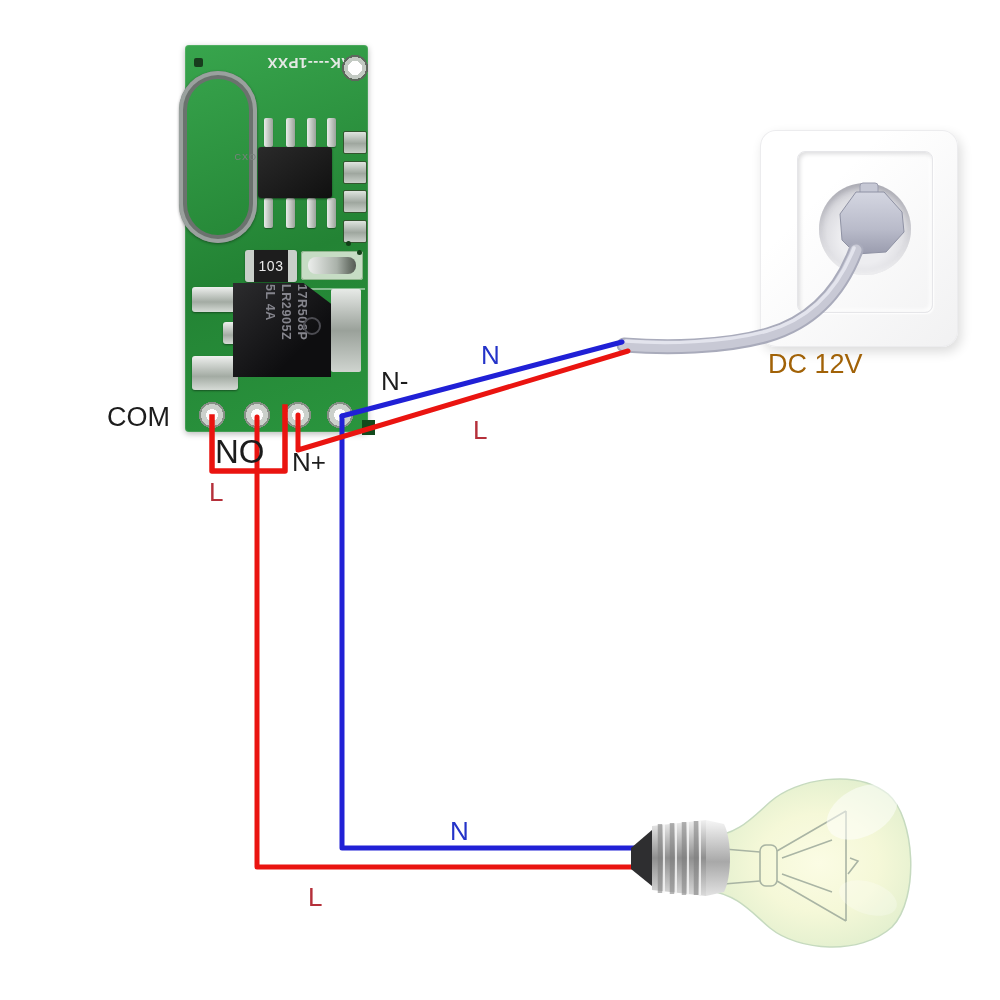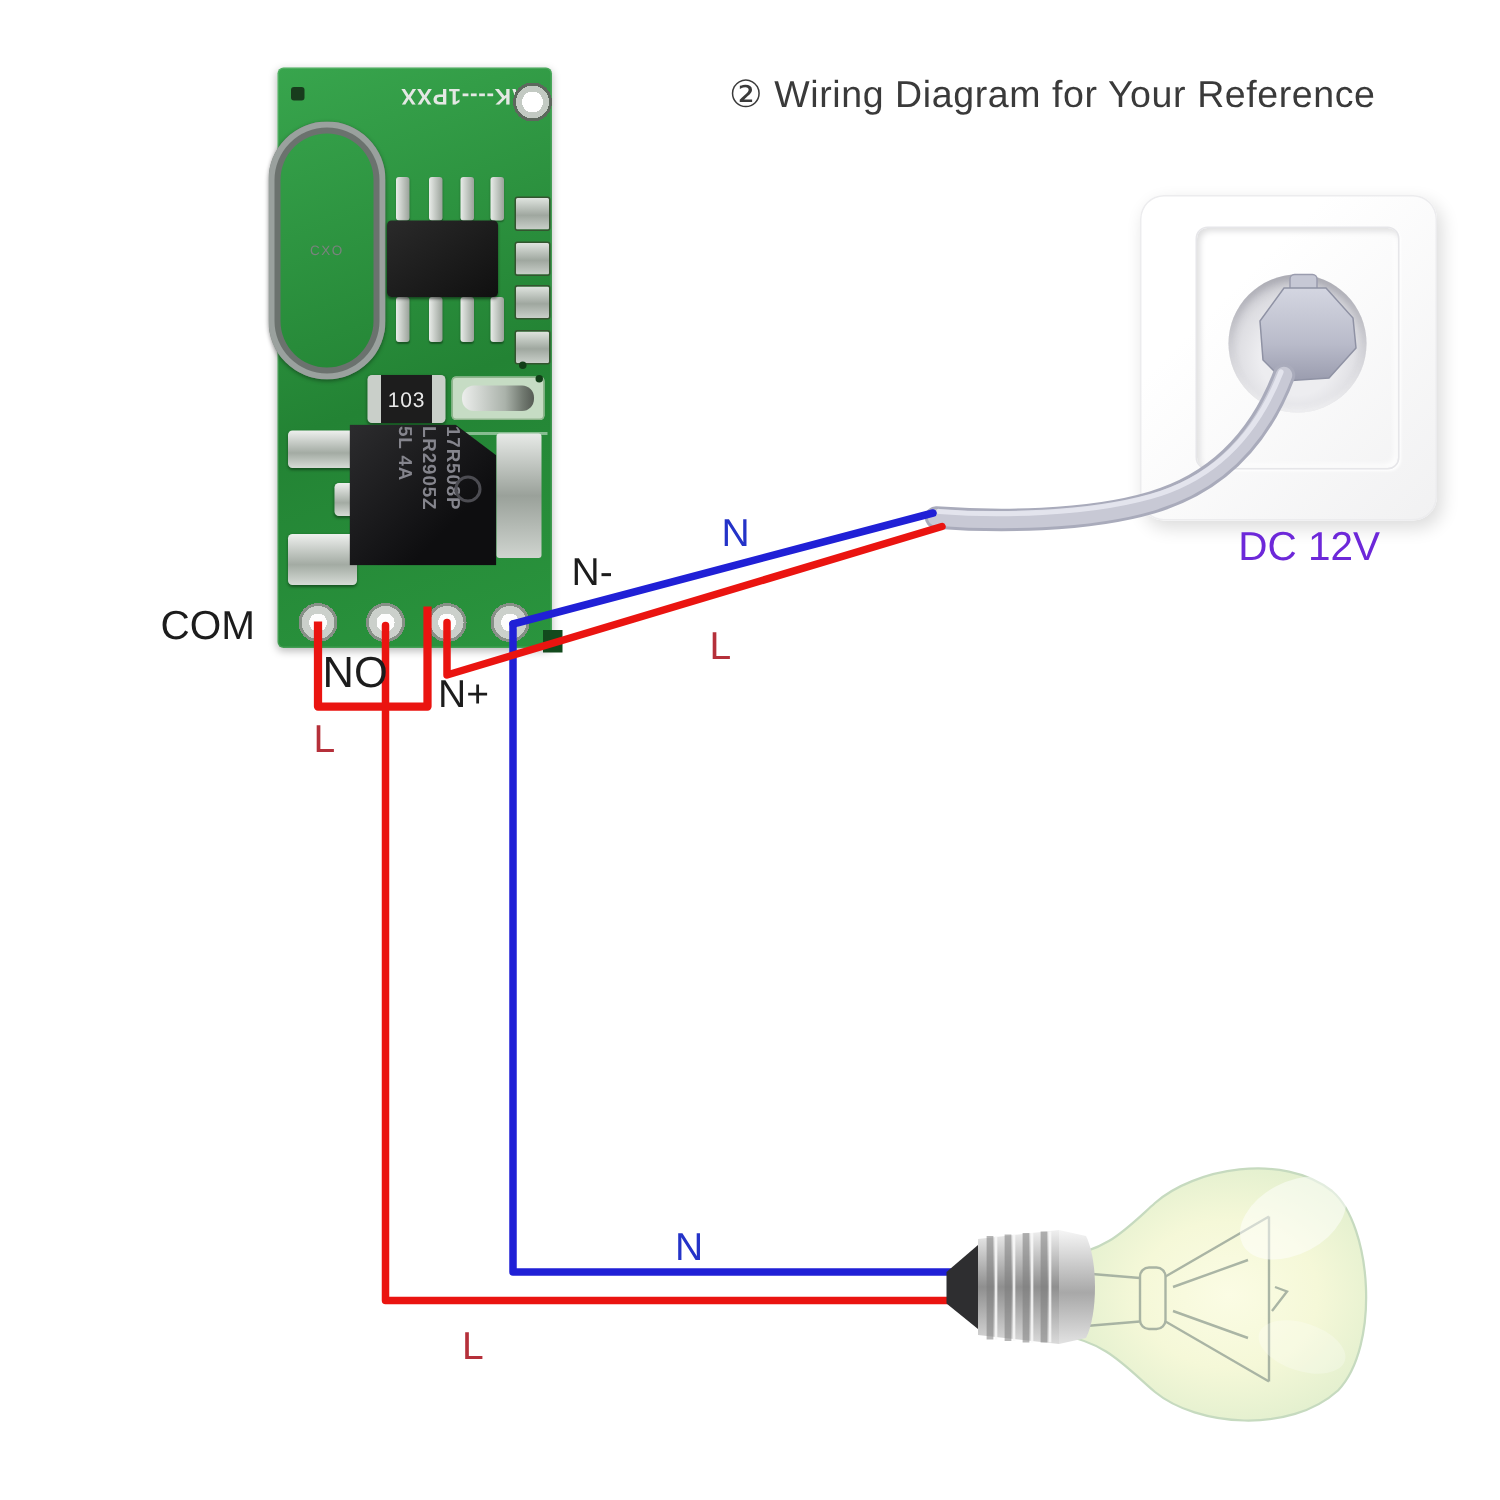--- a/index.html
+++ b/index.html
@@ -21,29 +21,29 @@
   .silk{
     left:55px;top:7px;width:112px;height:20px;transform:rotate(180deg);
     color:#e4e8e4;font-size:15px;font-weight:bold;letter-spacing:.5px;text-align:left;white-space:nowrap;
   }
   .mount-hole{
     left:155px;top:8px;width:30px;height:30px;border-radius:50%;
     background:radial-gradient(circle,#ffffff 0 7px,#c3cac3 7px 11px,#5d685d 11px 13px,rgba(0,0,0,0) 13px);
   }
   .corner-nub{left:9px;top:13px;width:9px;height:9px;background:#183c1d;border-radius:2px;}
   .crystal{
-    left:-6px;top:36px;width:78px;height:172px;border-radius:40px;
+    left:-6px;top:26px;width:78px;height:172px;border-radius:40px;
     background:
       radial-gradient(circle at 30% 25%,rgba(120,128,124,.55) 0 9px,rgba(0,0,0,0) 10px),
       radial-gradient(circle at 62% 55%,rgba(110,118,112,.5) 0 7px,rgba(0,0,0,0) 8px),
       radial-gradient(circle at 45% 80%,rgba(100,108,104,.5) 0 8px,rgba(0,0,0,0) 9px),
       linear-gradient(145deg,#4a4f4b,#343935 55%,#41464
 2);
     box-shadow:inset 0 0 0 4px #9aa19e, inset 0 0 0 8px #6b726e, 0 1px 3px rgba(0,0,0,.4);
-    display:flex;align-items:center;justify-content:center;
+    display:flex;align-items:center;justify-content:flex-end;
   }
   .crystal span{color:#7b827e;font-size:9px;letter-spacing:1px;}
   .soic{
     left:73px;top:102px;width:74px;height:51px;background:linear-gradient(145deg,#2a2a2a,#101010);
     border-radius:3px;box-shadow:0 1px 2px rgba(0,0,0,.5);
   }
   .pin{width:9px;background:linear-gradient(90deg,#e9ece9,#9aa29a);border-radius:2px;box-shadow:0 1px 1px rgba(0,0,0,.35);}
   .pin.top{top:73px;height:29px;} .pin.bot{top:153px;height:30px;}
   .px1{left:79px;} .px2{left:101px;} .px3{left:122px;} .px4{left:142px;}
   .rpads{left:158px;top:86px;width:24px;height:112px;display:flex;flex-direction:column;justify-content:space-between;}
@@ -93,29 +93,28 @@
   }
   #socket .bevel{
     left:37px;top:21px;width:134px;height:160px;border-radius:8px;border:1px solid #e6e6e9;
     box-shadow:inset 2px 2px 4px #dededf, inset -2px -2px 4px #ffffff, 1px 1px 2px #ffffff;
   }
   #socket .recess{
     left:59px;top:53px;width:92px;height:92px;border-radius:50%;
     background:radial-gradient(circle at 50% 60%,#ededf0 35%,#cdcdd3 80%,#bdbdc5);
     box-shadow:inset 0 4px 7px rgba(60,60,75,.3), inset 0 -2px 4px rgba(255,255,255,.8);
   }
-  #dc-label{left:796px;top:349px;width:124px;text-align:right;font-size:27px;color:#6d28d9;}
+  #dc-label{left:768px;top:349px;width:124px;text-align:left;font-size:27px;color:#a16207;}
   svg{position:absolute;left:0;top:0;}
 </style>
 </head>
 <body>
 
 <div id="stage">
 
-  <div id="title" class="abs">② Wiring Diagram for Your Reference</div>
 
   <div id="pcb" class="abs">
     <div class="abs silk">AK----1PXX</div>
     <div class="abs mount-hole"></div>
     <div class="abs corner-nub"></div>
     <div class="abs crystal">
       <span>CXO</span>
     </div>
     <div class="abs pin top px1"></div>
     <div class="abs pin top px2"></div>
@@ -222,21 +221,21 @@
     <path d="M652,830 L631,848 L631,869 L652,886 Z" fill="#2e2e30"></path>
     <path d="M652,826 L706,820 L706,896 L652,890 Z" fill="url(#screwG)"></path>
     <g>
       <path d="M660,824 L660,893 M672,823 L672,894 M684,822 L684,895 M696,821 L696,895" stroke="#7c7c7c" stroke-width="4.5" opacity="0.55"></path>
       <path d="M664,824 L664,893 M676,823 L676,894 M688,822 L688,895 M700,821 L700,895" stroke="#fafafa" stroke-width="1.8" opacity="0.85"></path>
     </g>
     <path d="M706,820 L724,824 C732,840 732,876 724,892 L706,896 Z" fill="url(#collarG)"></path>
   </svg>
 
   <div class="abs wlabel" style="left:107px;top:402px;font-size:27px;">COM</div>
-  <div class="abs wlabel" style="left:215px;top:433px;font-size:29px;">NO</div>
+  <div class="abs wlabel" style="left:215px;top:433px;font-size:33px;">NO</div>
   <div class="abs wlabel" style="left:292px;top:447px;">N+</div>
   <div class="abs wlabel" style="left:381px;top:366px;">N-</div>
   <div class="abs wlabel lbl-n" style="left:481px;top:340px;">N</div>
   <div class="abs wlabel lbl-l" style="left:473px;top:415px;">L</div>
   <div class="abs wlabel lbl-l" style="left:209px;top:477px;">L</div>
   <div class="abs wlabel lbl-n" style="left:450px;top:816px;">N</div>
   <div class="abs wlabel lbl-l" style="left:308px;top:882px;">L</div>
 
 </div>
 

